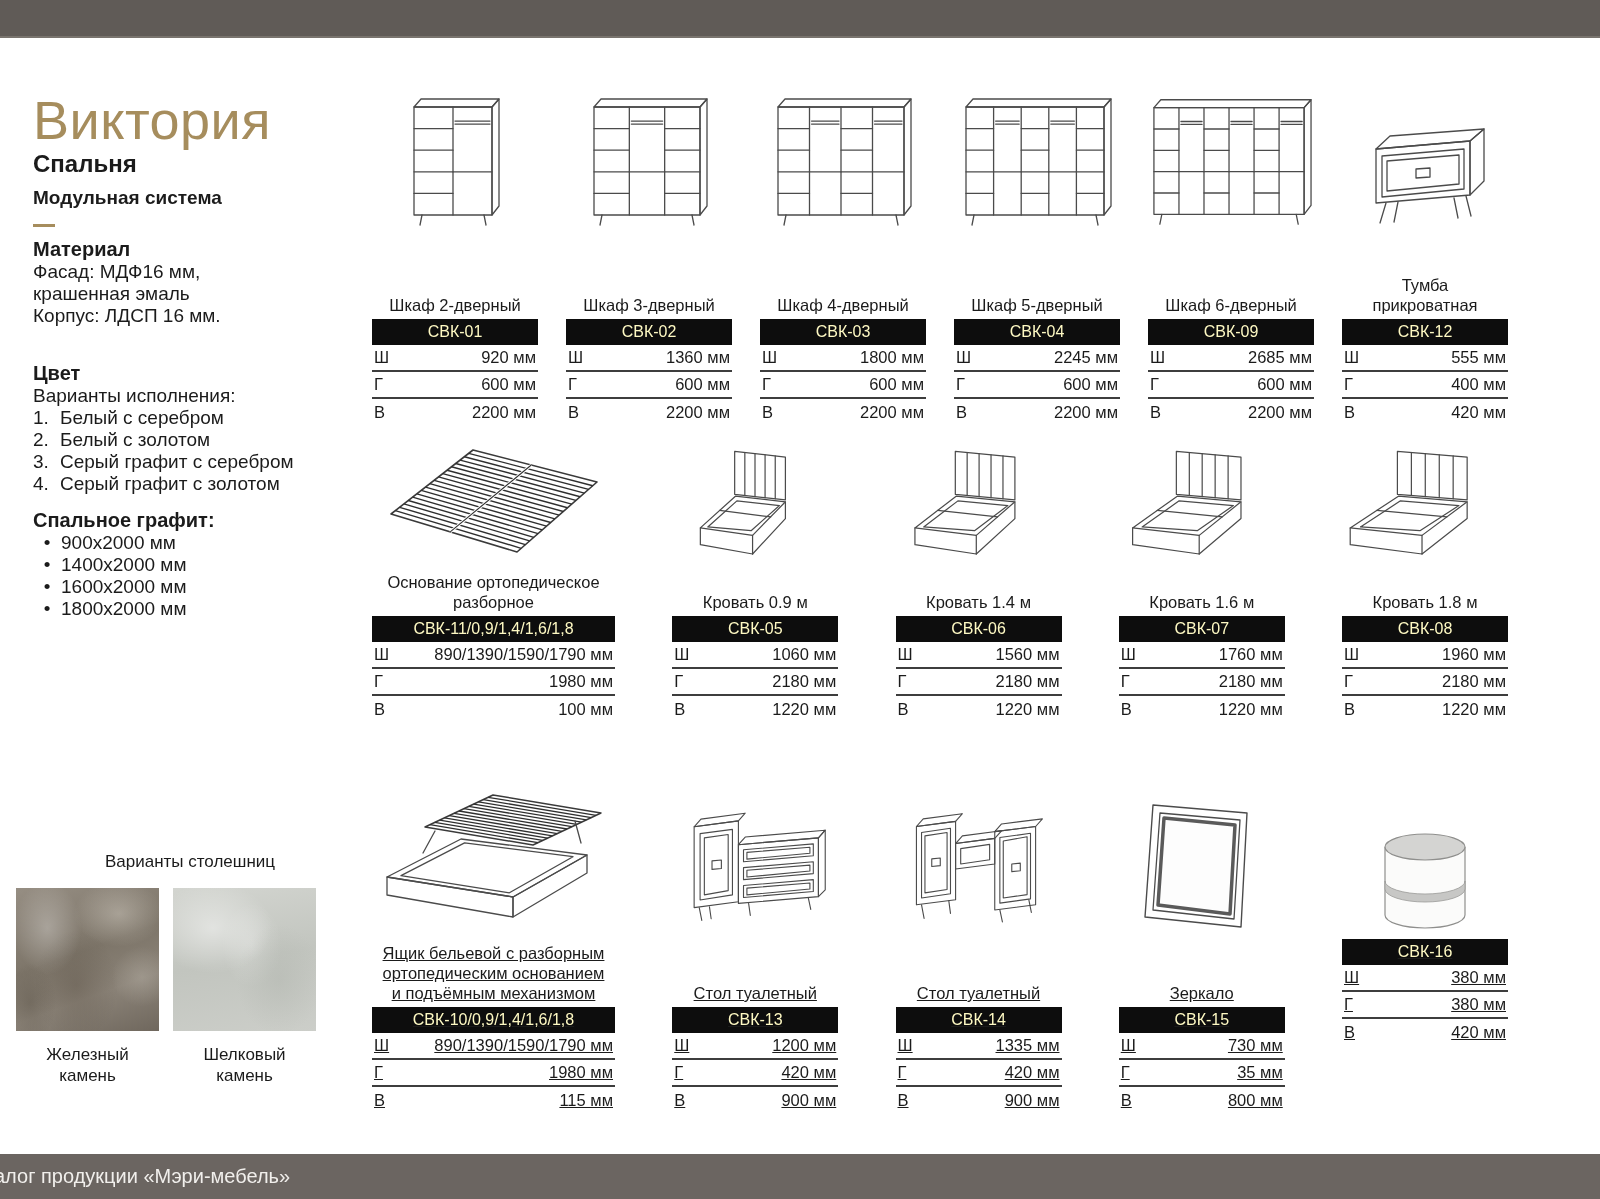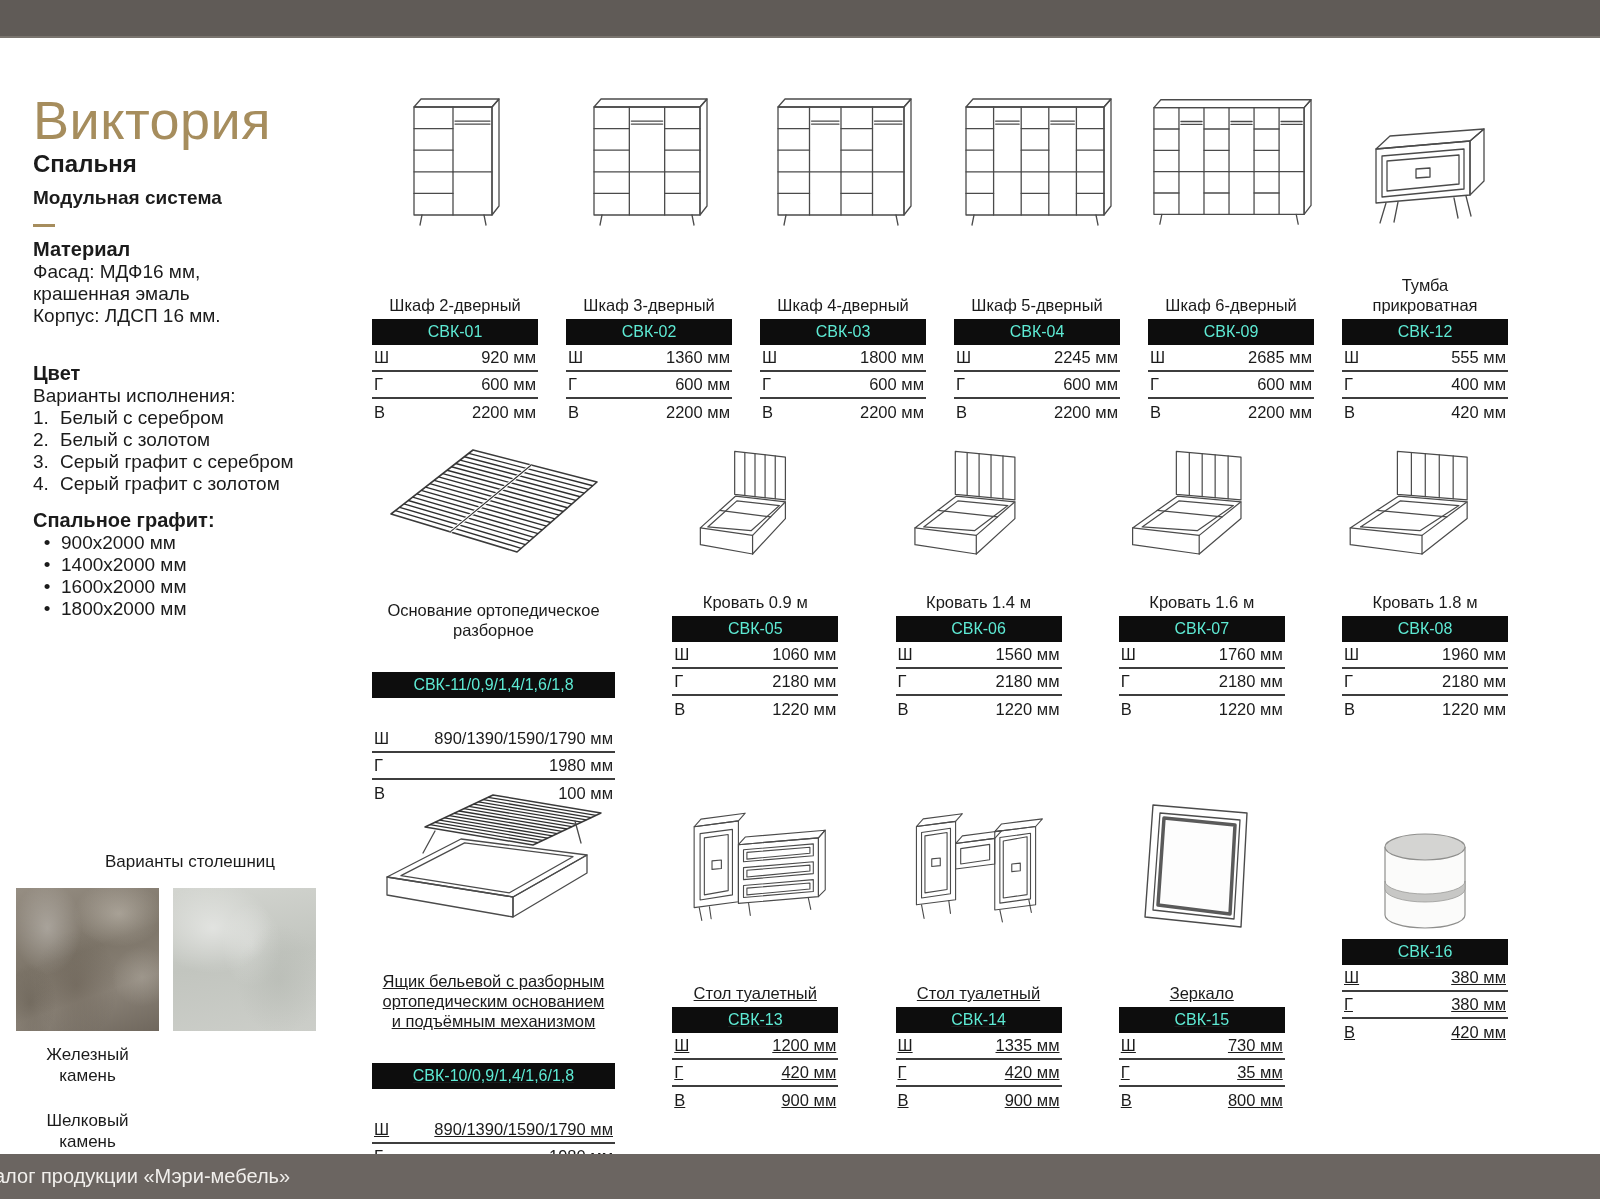--- a/index.html
+++ b/index.html
@@ -46,42 +46,42 @@
     radial-gradient(75px 55px at 72% 18%, rgba(235,230,220,.35), transparent 60%),
     radial-gradient(65px 85px at 42% 68%, rgba(90,80,68,.38), transparent 65%),
     radial-gradient(50px 50px at 88% 62%, rgba(200,195,185,.30), transparent 60%),
     radial-gradient(40px 60px at 10% 80%, rgba(80,72,60,.35), transparent 65%),
     linear-gradient(160deg,#968e83,#7d7569 45%,#8b8378 70%,#6f675d);}
   .swatch.silk{background:
     radial-gradient(85px 65px at 28% 28%, rgba(255,255,255,.45), transparent 70%),
     radial-gradient(65px 85px at 74% 64%, rgba(176,180,173,.45), transparent 65%),
     radial-gradient(50px 70px at 55% 40%, rgba(255,255,255,.25), transparent 60%),
     linear-gradient(170deg,#d3d5d0,#c2c5bf 50%,#cccec9);}
-  .swatch-labels{display:flex;gap:24px;margin-top:13px;flex-direction:column;}
+  .swatch-labels{display:flex;gap:14px;margin-top:13px;}
   .swatch-label{width:143px;text-align:center;font-size:17px;line-height:21px;}
   .swatch-label span{display:inline-block;max-width:100px;}
 
   
   #catalog{position:absolute;left:372px;top:0;width:1136px;height:1110px;}
   .prod-row{position:absolute;left:0;width:1136px;display:flex;justify-content:space-between;align-items:flex-start;}
   .prod-row.row1{top:88px;}
   .prod-row.row2{top:428px;}
   .prod-row.row3{top:791px;text-decoration:underline;}
   .cell{width:166px;display:flex;flex-direction:column;}
-  .cell.wide{width:243px;gap:28px;}
+  .cell.wide{width:243px;}
   .fig{display:flex;align-items:flex-end;justify-content:center;margin-bottom:4px;overflow:visible;}
   .row1 .fig{height:141px;}
   .row2 .fig{height:134px;}
   .row3 .fig{height:144px;}
   .pname{display:flex;align-items:flex-end;justify-content:center;text-align:center;
          font-size:16.5px;line-height:20px;margin-bottom:4px;white-space:pre-line;}
   .row1 .pname{height:40px;margin-top:42px;}
   .row2 .pname{height:46px;}
   .row3 .pname{height:64px;}
-  .badge{height:26px;line-height:26px;background:var(--badge);color:#5eead4;text-align:center;font-size:16px;}
+  .badge{height:26px;line-height:26px;background:var(--badge);color:#fef9c3;text-align:center;font-size:16px;}
   .dim{height:27px;display:flex;justify-content:space-between;align-items:center;
        font-size:16.5px;border-bottom:2px solid var(--line);padding:0 2px;}
   .dim:last-child{border-bottom:none;}
 </style>
 </head>
 <body>
 
 <div id="page">
   <div class="topbar"></div>
 

